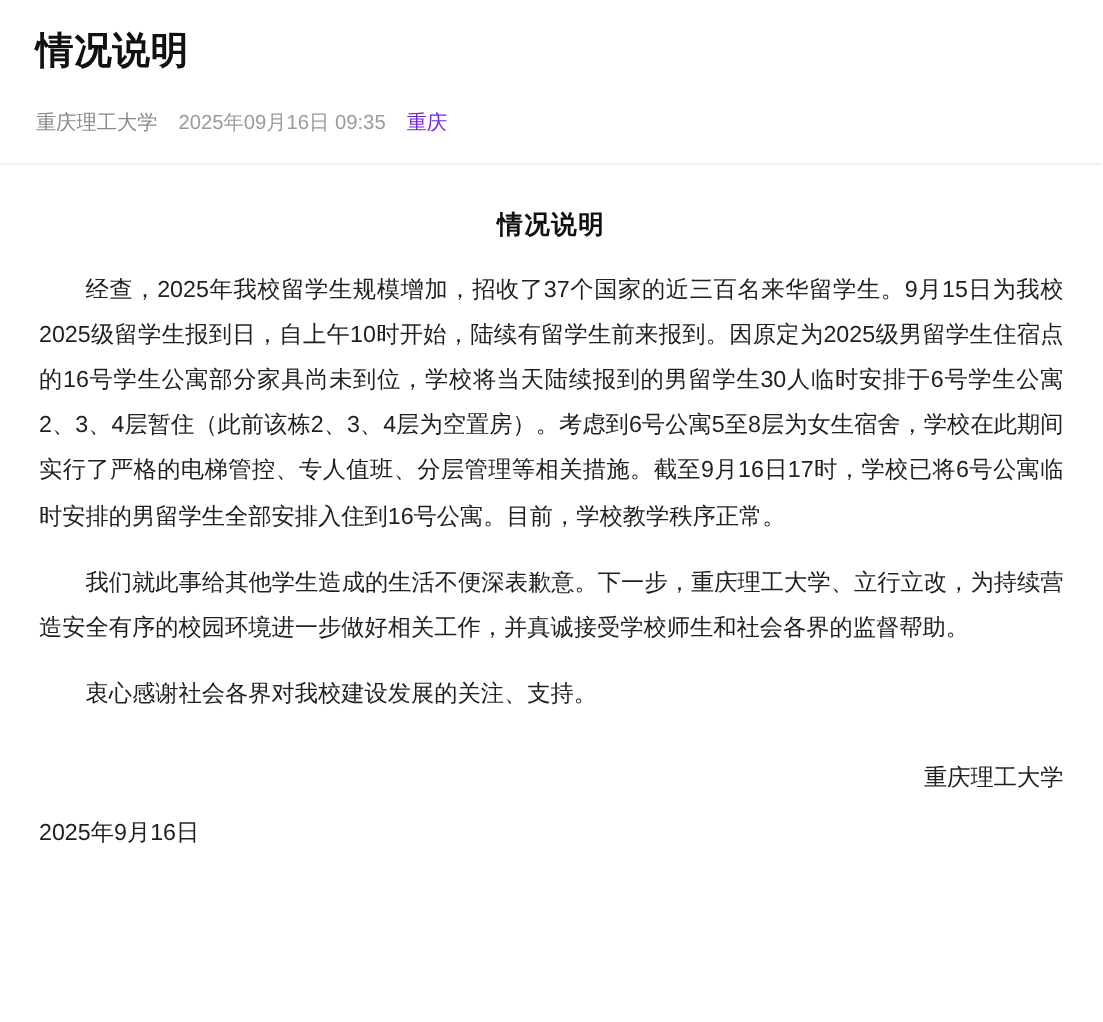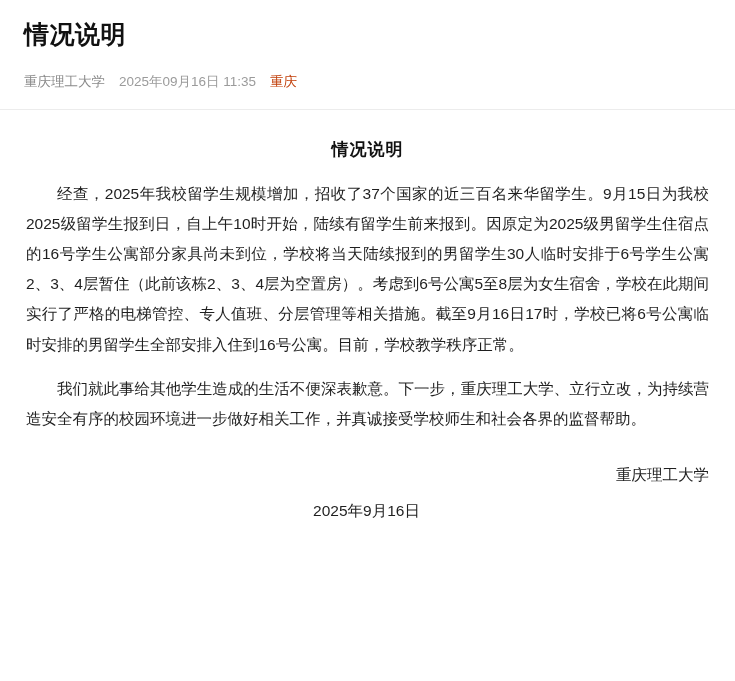--- a/index.html
+++ b/index.html
@@ -41,21 +41,21 @@
     gap: 14px;
     padding-bottom: 18px;
   }
   .meta .source {
     color: #8a8a8a;
   }
   .meta .time {
     color: #9b9b9b;
   }
   .meta .location {
-    color: #c2410c;
+    color: #6d28d9;
   }
   .divider {
     height: 1px;
     background: #ececec;
     width: 100%;
   }
   .body-wrap {
     padding: 0 26px;
   }
   .doc-title {
@@ -77,47 +77,48 @@
     text-indent: 2em;
   }
   .signature {
     text-align: right;
     font-size: 15.5px;
     line-height: 1.95;
     color: #1f1f1f;
     margin-top: 26px;
   }
   .sign-date {
-    text-align: center;
+    text-align: left;
     font-size: 15.5px;
     line-height: 1.95;
     color: #1f1f1f;
     margin-top: 6px;
     padding-right: 2px;
   }
 </style>
 </head>
 <body>
 
 <div class="page">
 
   <div class="header">
     <h1 class="headline">情况说明</h1>
     <div class="meta">
       <span class="source">重庆理工大学</span>
-      <span class="time">2025年09月16日 11:35</span>
+      <span class="time">2025年09月16日 09:35</span>
       <span class="location">重庆</span>
     </div>
   </div>
 
   <div class="divider"></div>
 
   <div class="body-wrap">
     <div class="doc-title">情况说明</div>
 
     <p class="para">经查，2025年我校留学生规模增加，招收了37个国家的近三百名来华留学生。9月15日为我校2025级留学生报到日，自上午10时开始，陆续有留学生前来报到。因原定为2025级男留学生住宿点的16号学生公寓部分家具尚未到位，学校将当天陆续报到的男留学生30人临时安排于6号学生公寓2、3、4层暂住（此前该栋2、3、4层为空置房）。考虑到6号公寓5至8层为女生宿舍，学校在此期间实行了严格的电梯管控、专人值班、分层管理等相关措施。截至9月16日17时，学校已将6号公寓临时安排的男留学生全部安排入住到16号公寓。目前，学校教学秩序正常。</p>
     <p class="para">我们就此事给其他学生造成的生活不便深表歉意。下一步，重庆理工大学、立行立改，为持续营造安全有序的校园环境进一步做好相关工作，并真诚接受学校师生和社会各界的监督帮助。</p>
+    <p class="para">衷心感谢社会各界对我校建设发展的关注、支持。</p>
 
     <div class="signature">重庆理工大学</div>
     <div class="sign-date">2025年9月16日</div>
   </div>
 
 </div>
 
 </body></html>

